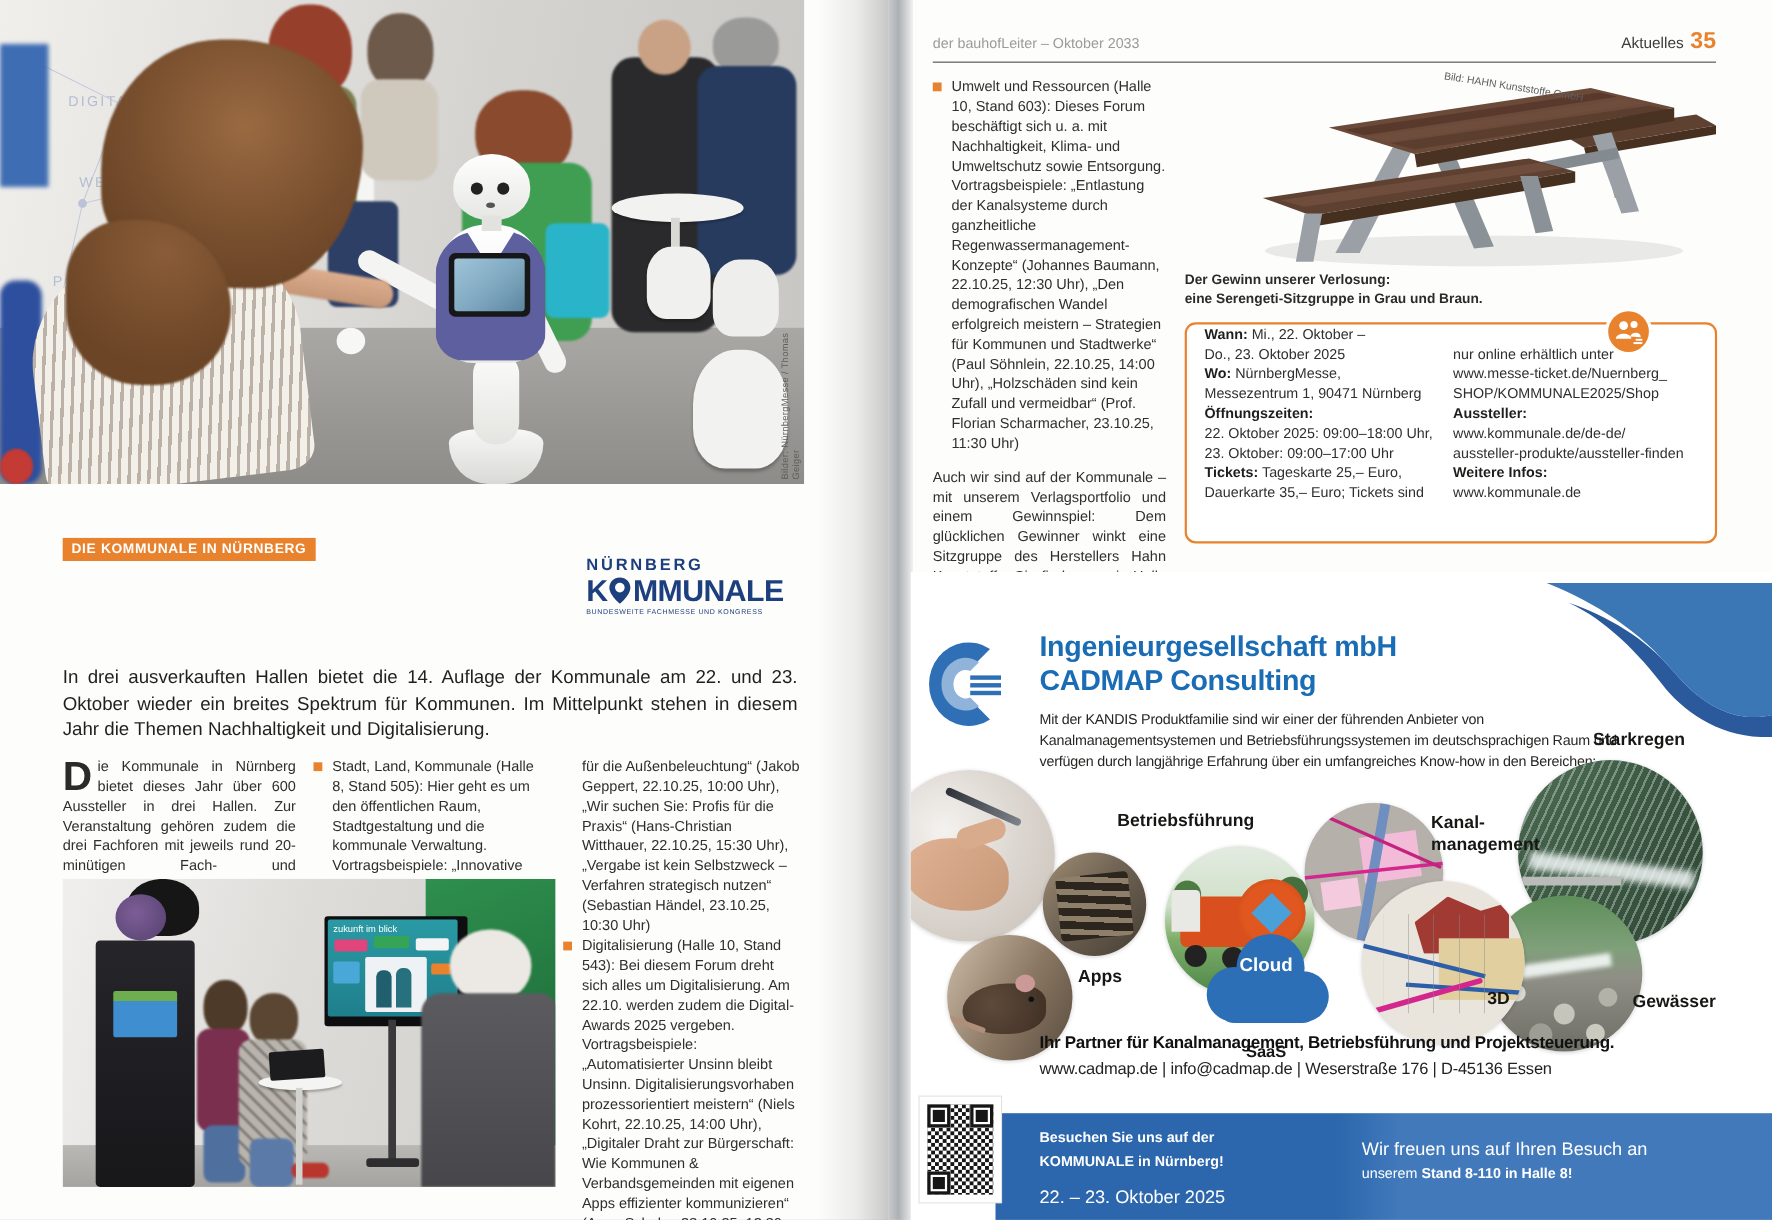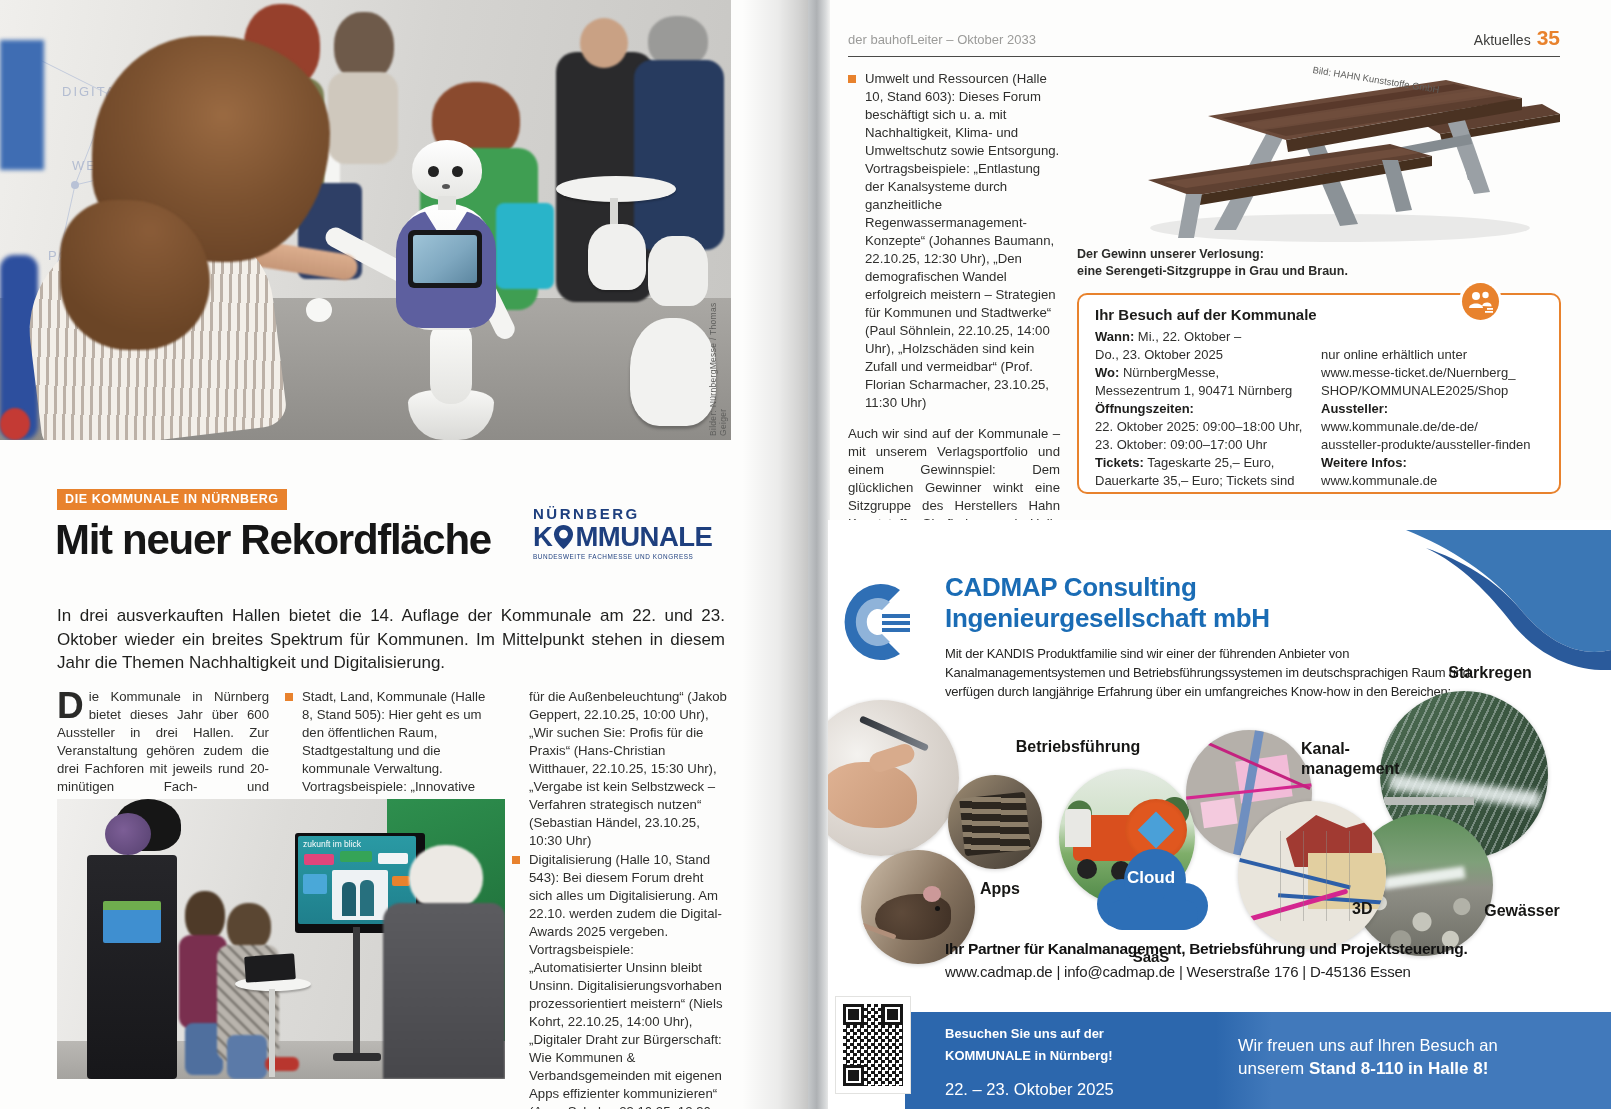--- a/index.html
+++ b/index.html
@@ -124,21 +124,20 @@
 
     <div class="abs blur1" style="left:228px;top:246px;width:130px;height:26px;background:linear-gradient(#dcae8e,#c59677);border-radius:14px;transform:rotate(9deg);"></div>
     <div class="abs" style="left:30px;top:222px;width:246px;height:218px;transform:rotate(-7deg);border-radius:48% 42% 10% 10%;background:repeating-linear-gradient(99deg,#f3efe9 0 6px,#bcb1a7 6px 9px);"></div>
     <div class="abs blur1" style="left:92px;top:36px;width:238px;height:226px;background:radial-gradient(circle at 55% 35%,#9a6a42 0%,#7c5230 45%,#5e3a20 100%);border-radius:48% 52% 44% 56%/55% 45% 60% 40%;"></div>
     <div class="abs blur1" style="left:60px;top:200px;width:150px;height:150px;background:radial-gradient(circle at 60% 20%,#8a5c38 0%,#6b4526 70%);border-radius:40% 60% 50% 50%;"></div>
 
     <div class="abs vcredit" style="right:3px;bottom:4px;height:150px;">Bilder: NürnbergMesse / Thomas Geiger</div>
   </div>
 
   <div class="abs kicker" style="left:57px;top:489px;">DIE KOMMUNALE IN NÜRNBERG</div>
-  <div class="abs headline" style="left:55px;top:516px;">Mit neuer Rekordfläche</div>
   <div class="abs logoblock" style="left:533px;top:506px;width:200px;">
     <div class="logo-city">NÜRNBERG</div>
     <div class="logo-name">
       <span>K</span>
         <svg width="21" height="26" viewBox="0 0 22 27" style="margin:0 1px 0 1px;">
           <path d="M11 1 C5.2 1 1 5.4 1 10.8 C1 18 11 26 11 26 C11 26 21 18 21 10.8 C21 5.4 16.8 1 11 1 Z" fill="#1E3F7E"></path>
           <circle cx="11" cy="10.5" r="4.6" fill="#fff"></circle>
         </svg>
         <span>MMUNALE</span>
     </div>
@@ -257,21 +256,20 @@
       <polygon points="292,100 308,100 322,150 306,152" fill="#8b9297"></polygon>
     </svg>
     <div class="abs" style="left:222px;top:14px;font-size:9.5px;color:#5e5e5c;transform:rotate(9deg);">Bild: HAHN Kunststoffe GmbH</div>
   </div>
   <div class="abs caption" style="left:1077px;top:246px;">
     <div>Der Gewinn unserer Verlosung:</div>
     <div>eine Serengeti-Sitzgruppe in Grau und Braun.</div>
   </div>
 
   <div class="abs infobox" style="left:1077px;top:293px;width:480px;height:197px;">
-    <div class="ib-title" style="margin:11px 0 5px 16px;">Ihr Besuch auf der Kommunale</div>
     <div style="display:flex;margin-left:16px;">
       <div style="width:218px;">
         <div class="ib-line"><b>Wann:</b><span> Mi., 22. Oktober –</span></div>
         <div class="ib-line"><span>Do., 23. Oktober 2025</span></div>
         <div class="ib-line"><b>Wo:</b><span> NürnbergMesse,</span></div>
         <div class="ib-line"><span>Messezentrum 1, 90471 Nürnberg</span></div>
         <div class="ib-line"><b>Öffnungszeiten:</b></div>
         <div class="ib-line"><span>22. Oktober 2025: 09:00–18:00 Uhr,</span></div>
         <div class="ib-line"><span>23. Oktober: 09:00–17:00 Uhr</span></div>
         <div class="ib-line"><b>Tickets:</b><span> Tageskarte 25,– Euro,</span></div>
@@ -309,22 +307,22 @@
 
     <svg class="abs" style="left:8px;top:56px;" width="78" height="92" viewBox="0 0 78 92">
       <path d="M64,14 A36,38 0 1 0 64,78 L50,64 A18,20 0 1 1 50,28 Z" fill="#2f6fb5"></path>
       <path d="M54,26 A22,24 0 1 0 54,66 L46,58 A11,13 0 1 1 46,34 Z" fill="#8fb3d9"></path>
       <rect x="46" y="38" width="28" height="4" fill="#2f6fb5"></rect>
       <rect x="46" y="45" width="28" height="4" fill="#2f6fb5"></rect>
       <rect x="46" y="52" width="28" height="4" fill="#2f6fb5"></rect>
     </svg>
 
     <div class="abs ad-title" style="left:117px;top:52px;">
+      <div>Ingenieurgesellschaft mbH</div>
       <div>CADMAP Consulting</div>
-      <div>Ingenieurgesellschaft mbH</div>
     </div>
     <div class="abs ad-body" style="left:117px;top:124px;width:545px;">Mit der KANDIS Produktfamilie sind wir einer der führenden Anbieter von Kanalmanagementsystemen und Betriebsführungssystemen im deutschsprachigen Raum und verfügen durch langjährige Erfahrung über ein umfangreiches Know-how in den Bereichen:</div>
 
     <div class="circ" style="left:552px;top:171px;width:168px;height:168px;background:linear-gradient(120deg,#50705442 0%,#3d5a43 45%,#2e4634 100%),linear-gradient(#54745a,#324c38);">
       <div class="abs" style="inset:0;background:repeating-linear-gradient(115deg,rgba(222,230,232,.38) 0 2px,transparent 2px 7px);"></div>
       <div class="abs" style="left:10px;top:92px;width:150px;height:16px;background:rgba(238,244,245,.85);filter:blur(3px);transform:rotate(7deg);"></div>
       <div class="abs" style="left:4px;top:106px;width:90px;height:8px;background:#b9bcb9;"></div>
     </div>
     <div class="circ" style="left:523px;top:294px;width:142px;height:142px;background:linear-gradient(#5e8f5a 0%,#7fa07a 34%,#8f8f86 52%,#6e6e66 100%);">
       <div class="abs" style="left:0;top:66px;width:100%;height:76px;background:radial-gradient(circle at 20% 30%,#d8d8d0 0 7px,transparent 8px),radial-gradient(circle at 50% 55%,#c5c5bb 0 9px,transparent 10px),radial-gradient(circle at 78% 35%,#b2b2a8 0 8px,transparent 9px),radial-gradient(circle at 35% 80%,#9d9d93 0 10px,transparent 11px),radial-gradient(circle at 70% 78%,#cacabf 0 8px,transparent 9px);"></div>
@@ -390,21 +388,21 @@
     <div class="abs ad-label" style="left:597px;top:144px;width:130px;text-align:center;">Starkregen</div>
 
     <div class="abs partner" style="left:117px;top:420px;">Ihr Partner für Kanalmanagement, Betriebsführung und Projektsteuerung.</div>
     <div class="abs contact" style="left:117px;top:443px;">www.cadmap.de | info@cadmap.de | Weserstraße 176 | D-45136 Essen</div>
 
     <div class="abs" style="left:77px;top:492px;width:706px;height:97px;background:linear-gradient(90deg,#2c67ad 0%,#2c67ad 44%,#4179bb 52%,#4179bb 100%);">
       <div class="abs band-bold" style="left:40px;top:14px;">Besuchen Sie uns auf der</div>
       <div class="abs band-bold" style="left:40px;top:36px;">KOMMUNALE in Nürnberg!</div>
       <div class="abs band-reg" style="left:40px;top:68px;font-size:16.5px;">22. – 23. Oktober 2025</div>
       <div class="abs band-reg" style="left:333px;top:24px;font-size:16.5px;">Wir freuen uns auf Ihren Besuch an</div>
-      <div class="abs band-reg" style="left:333px;top:47px;font-size:17px;">
+      <div class="abs band-reg" style="left:333px;top:47px;font-size:13px;">
         <span>unserem </span><b>Stand 8-110 in Halle 8!</b>
       </div>
     </div>
 
     <div class="abs qr" style="left:8px;top:477px;width:74px;height:96px;">
       <div class="qr-mod"></div>
       <div class="qr-f" style="left:7px;top:7px;"></div>
       <div class="qr-f" style="right:7px;top:7px;"></div>
       <div class="qr-f" style="left:7px;bottom:7px;"></div>
     </div>

